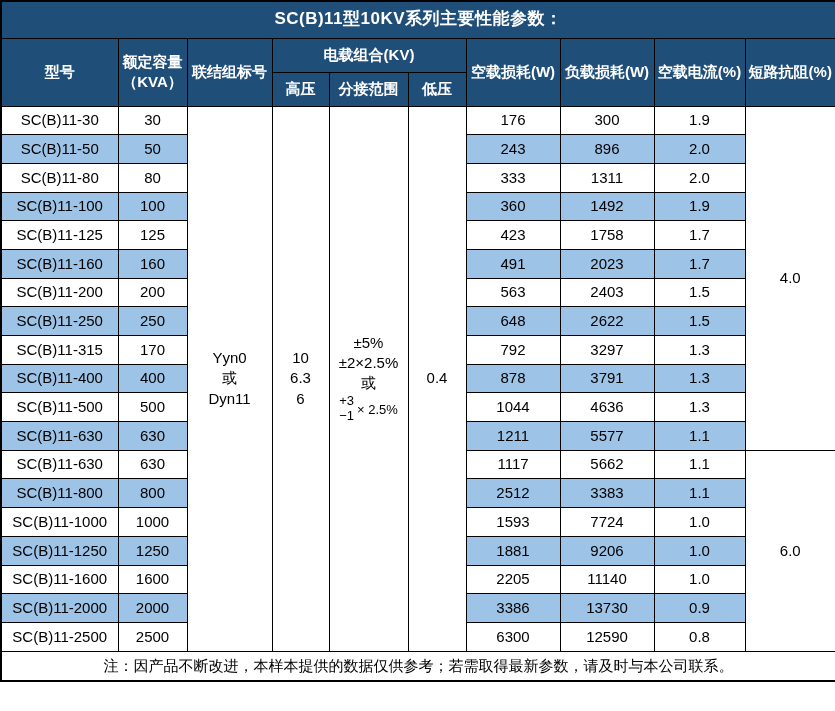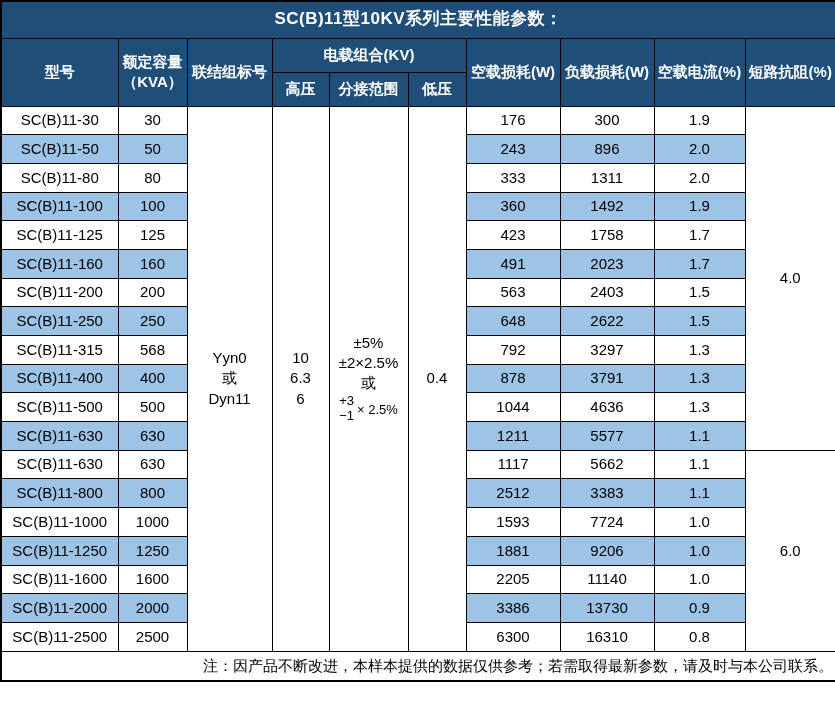--- a/index.html
+++ b/index.html
@@ -62,21 +62,20 @@
   .frac-stack{
     display:inline-flex;
     flex-direction:column;
     line-height:1.15;
     text-align:left;
   }
   .footer-row td{
     height:30px;
     background:var(--body-bg);
     font-size:15px;
-    text-align:right;
   }
 </style>
 </head>
 <body>
 
 <table class="spec-table">
   <colgroup>
     <col style="width:117px">
       <col style="width:69px">
       <col style="width:85px">
@@ -187,21 +186,21 @@
       </tr>
       <tr class="alt">
         <td class="striped">SC(B)11-250</td>
         <td class="striped">250</td>
         <td class="striped">648</td>
         <td class="striped">2622</td>
         <td class="striped">1.5</td>
       </tr>
       <tr>
         <td class="striped">SC(B)11-315</td>
-        <td class="striped">568</td>
+        <td class="striped">170</td>
         <td class="striped">792</td>
         <td class="striped">3297</td>
         <td class="striped">1.3</td>
       </tr>
       <tr class="alt">
         <td class="striped">SC(B)11-400</td>
         <td class="striped">400</td>
         <td class="striped">878</td>
         <td class="striped">3791</td>
         <td class="striped">1.3</td>
@@ -260,21 +259,21 @@
         <td class="striped">SC(B)11-2000</td>
         <td class="striped">2000</td>
         <td class="striped">3386</td>
         <td class="striped">13730</td>
         <td class="striped">0.9</td>
       </tr>
       <tr>
         <td class="striped">SC(B)11-2500</td>
         <td class="striped">2500</td>
         <td class="striped">6300</td>
-        <td class="striped">16310</td>
+        <td class="striped">12590</td>
         <td class="striped">0.8</td>
       </tr>
     </tbody>
   <tfoot>
     <tr class="footer-row">
       <td colspan="10">注：因产品不断改进，本样本提供的数据仅供参考；若需取得最新参数，请及时与本公司联系。</td>
     </tr>
   </tfoot>
 </table>
 

